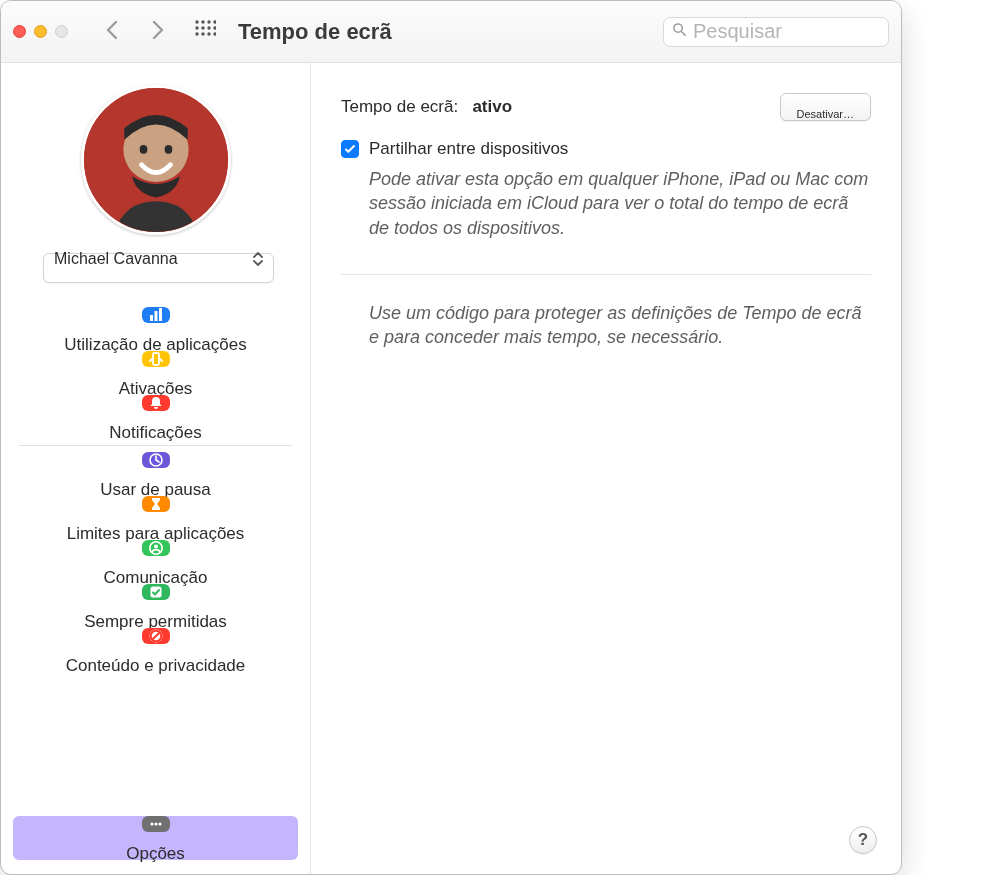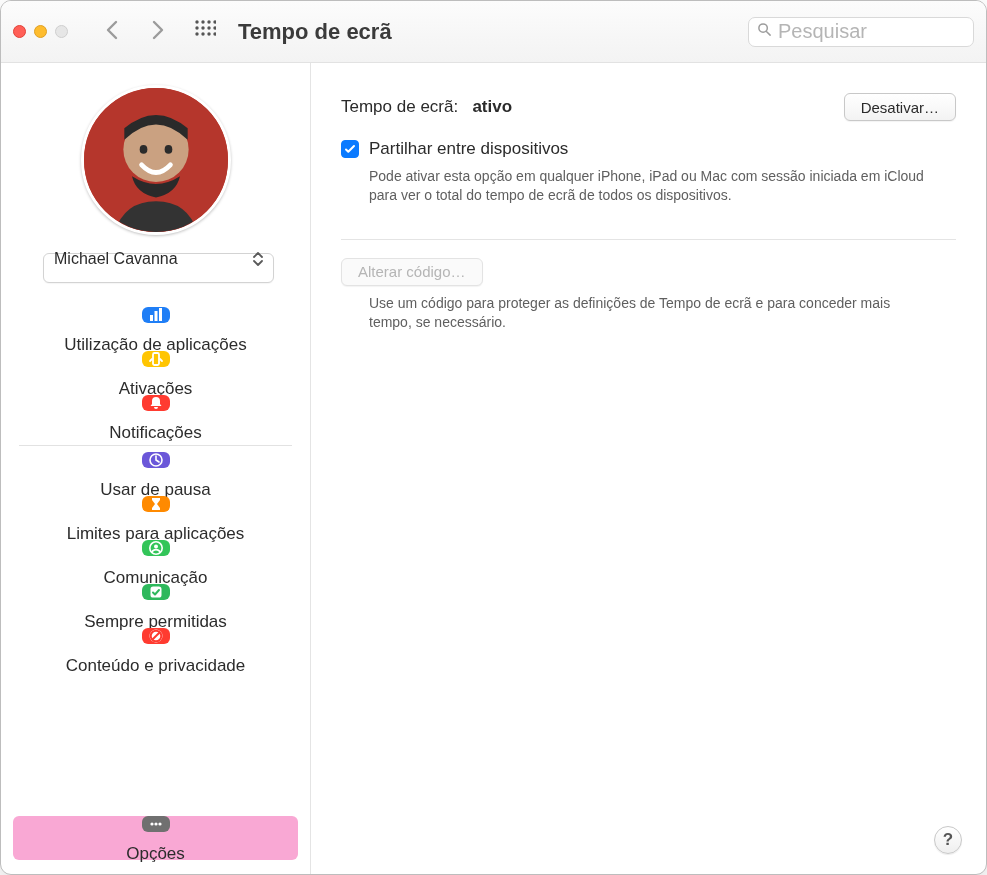--- a/index.html
+++ b/index.html
@@ -1,18 +1,18 @@
 <!DOCTYPE html>
 <html><head>
 <meta charset="utf-8">
 <style>
   * { box-sizing: border-box; margin: 0; padding: 0; }
   html, body { width: 987px; height: 875px; font-family: -apple-system, "Helvetica Neue", Arial, sans-serif; background: #fff; }
   .window {
-    width: 987px; height: 875px;
+    width: 902px; height: 875px;
     background: #fff;
     border: 1px solid #bdbdbd;
     border-radius: 11px;
     overflow: hidden;
     display: flex; flex-direction: column;
     box-shadow: 0 10px 30px rgba(0,0,0,0.15);
   }
   .titlebar {
     height: 62px;
     display: flex; align-items: center;
@@ -76,21 +76,21 @@
     height:44px; padding:0 6px;
     font-size:17px; color:#2c2c2c;
     border-radius:6px;
     flex-direction:column;
   }
   .nav-item .icon {
     width:28px; height:28px; border-radius:6px;
     display:flex; align-items:center; justify-content:center;
     color:#fff; font-size:15px;
   }
-  .nav-item.selected { background:#f9a8d4; }
+  .nav-item.selected { background:#c4b5fd; }
   .nav-sep { height:1px; background:#e2e2e2; margin:6px 6px 6px 6px; }
   .nav-spacer { flex:1; }
 
   .ic-blue   { background:#1f7ef6; }
   .ic-red    { background:#ff3b30; }
   .ic-yellow { background:#ffc502; }
   .ic-purple { background:#6b57d9; }
   .ic-orange { background:#ff8a00; }
   .ic-green  { background:#33c559; }
   .ic-green2 { background:#2eb85c; }
@@ -98,37 +98,37 @@
   .ic-gray   { background:#707070; }
 
   .main { flex:1; padding: 30px 30px 24px 30px; position:relative; display:flex; flex-direction:column; }
   .status-row { display:flex; align-items:center; justify-content:space-between; margin-bottom:18px; }
   .status-text { font-size:17px; color:#2b2b2b; }
   .status-text .bold { font-weight:600; }
   .mac-btn {
     height:28px; padding:0 16px;
     background:linear-gradient(#ffffff,#f3f3f3);
     border:1px solid #c8c8c8; border-radius:6px;
-    font-size:15px; color:#2b2b2b;
+    font-size:11px; color:#2b2b2b;
     box-shadow: 0 1px 1px rgba(0,0,0,0.05);
-    display:flex; align-items:center;
+    display:flex; align-items:flex-end;margin-left:29px;
   }
   .mac-btn.disabled { color:#b5b5b5; border-color:#e3e3e3; background:#fafafa; }
 
   .opt-block { margin-bottom: 20px; }
   .opt-head { display:flex; align-items:flex-start; justify-content:space-between; }
   .chk-row { display:flex; align-items:center; gap:10px; }
   .chk {
     width:18px; height:18px; border-radius:4px; border:1px solid #bdbdbd; background:#fff;
     display:flex; align-items:center; justify-content:center; flex-shrink:0;
   }
   .chk.checked { background:#0a7aff; border-color:#0a7aff; }
   .chk svg { width:12px; height:12px; }
   .opt-title { font-size:17px; color:#2b2b2b; }
-  .opt-desc { font-size:14px; color:#5f5f5f; margin:8px 0 0 28px; line-height:1.35; max-width: 560px; }
+  .opt-desc { font-size:18px; color:#5f5f5f; margin:8px 0 0 28px; line-height:1.35; max-width: 560px; font-style: italic; }
 
   .hr { height:1px; background:#e4e4e4; margin: 14px 0 18px 0; }
 
   .help-btn {
     position:absolute; right:24px; bottom:20px;
     width:28px; height:28px; border-radius:50%;
     background:linear-gradient(#ffffff,#efefef);
     border:1px solid #c8c8c8;
     display:flex; align-items:center; justify-content:center;
     font-size:17px; color:#555; font-weight:600;
@@ -338,23 +338,20 @@
             <span class="opt-title">Partilhar entre dispositivos</span>
           </div>
         </div>
         <div class="opt-desc">Pode ativar esta opção em qualquer iPhone, iPad ou Mac com sessão iniciada em iCloud para ver o total do tempo de ecrã de todos os dispositivos.</div>
       </div>
 
       <div class="hr"></div>
 
       <div class="opt-block">
         <div class="opt-head">
-          <div class="mac-btn disabled">
-            <span>Alterar código…</span>
-          </div>
         </div>
         <div class="opt-desc">Use um código para proteger as definições de Tempo de ecrã e para conceder mais tempo, se necessário.</div>
       </div>
 
       <div class="help-btn">
         <span>?</span>
       </div>
 
     </div>
   </div>

